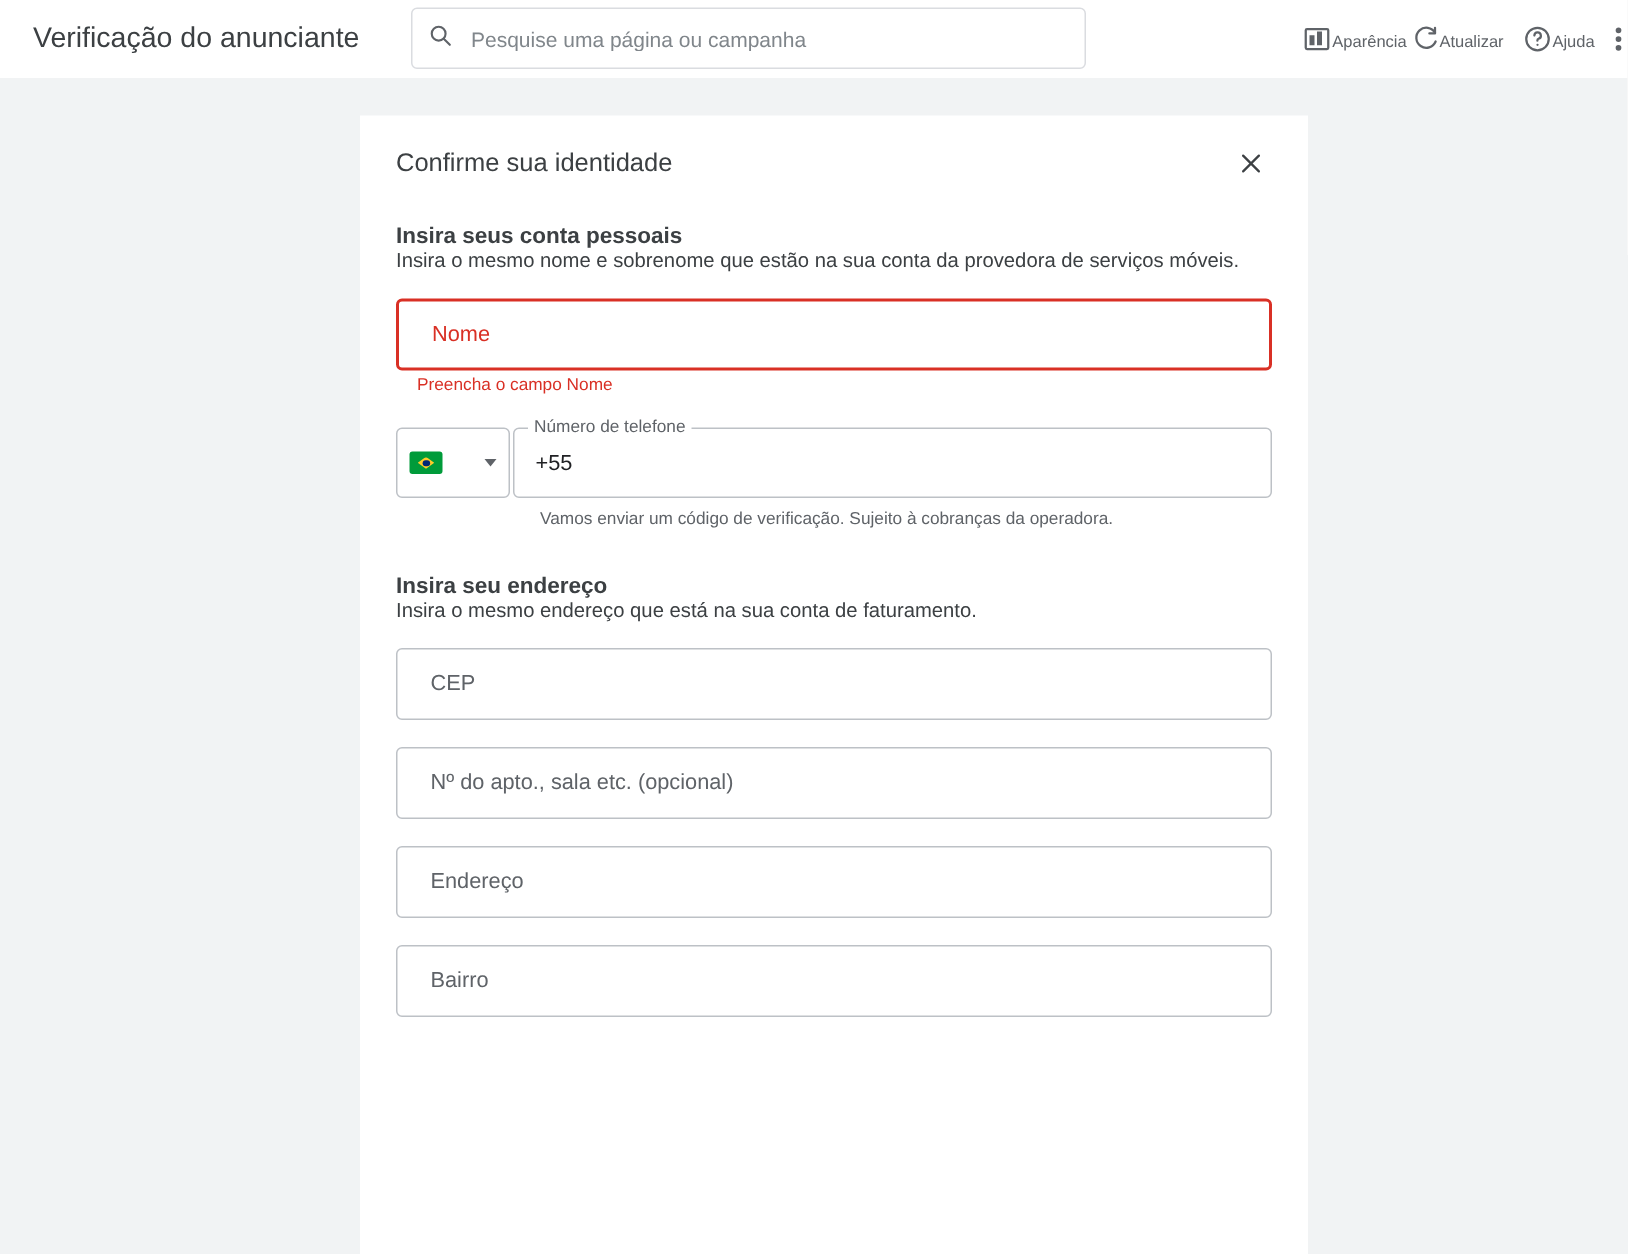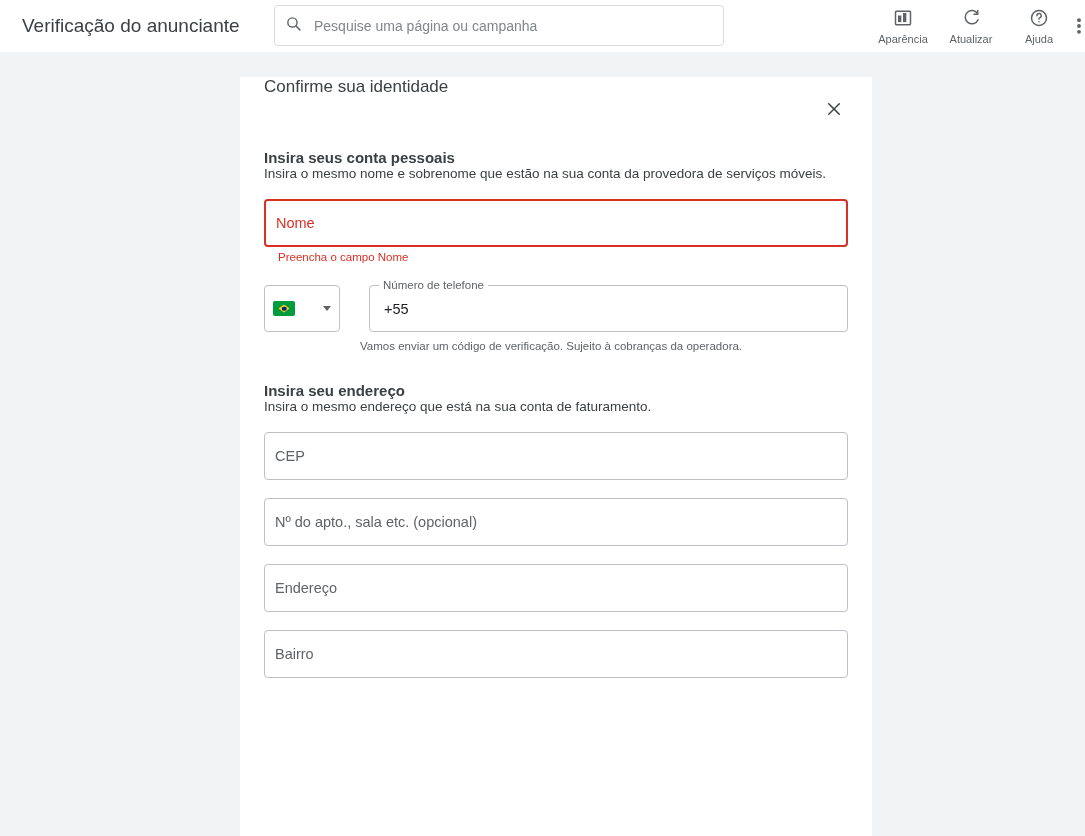--- a/index.html
+++ b/index.html
@@ -64,21 +64,21 @@
     right: 0;
     top: 0;
     height: 52px;
     display: flex;
     align-items: center;
   }
   .top-action {
     width: 68px;
     height: 52px;
     display: flex;
-    flex-direction: column;
+    flex-direction: row;
     align-items: center;
     justify-content: center;
     cursor: pointer;
   }
   .top-action .ta-icon {
     height: 22px;
     display: flex;
     align-items: center;
     justify-content: center;
     color: #5f6368;
@@ -109,20 +109,21 @@
     background: #ffffff;
     box-sizing: border-box;
     padding: 0 24px;
     overflow: hidden;
   }
 
   .dialog-header {
     position: relative;
     height: 64px;
     display: flex;
+    align-items: center;
   }
   .dialog-title {
     font-size: 17px;
     color: #3c4043;
   }
   .close-btn {
     position: absolute;
     right: 0;
     top: 18px;
     width: 28px;
@@ -152,21 +153,21 @@
   }
   .text-input {
     width: 100%;
     height: 48px;
     box-sizing: border-box;
     border: 1px solid #bdc1c6;
     border-radius: 4px;
     font-size: 14.5px;
     font-family: "Liberation Sans", sans-serif;
     color: #202124;
-    padding: 0 10px;
+    padding: 0 22px;
     outline: none;
     background: #fff;
   }
   .text-input::placeholder { color: #5f6368; }
 
   .text-input.error {
     border: 2px solid #d93025;
     color: #d93025;
   }
   .text-input.error::placeholder { color: #d93025; }
@@ -229,21 +230,21 @@
     margin-left: auto;
     width: 0;
     height: 0;
     border-left: 4px solid transparent;
     border-right: 4px solid transparent;
     border-top: 5px solid #5f6368;
   }
 
   .phone-field {
     position: relative;
-    margin-left: 29px;
+    margin-left: 2px;
     flex: 1 1 auto;
   }
   .phone-input {
     width: 100%;
     height: 47px;
     box-sizing: border-box;
     border: 1px solid #bdc1c6;
     border-radius: 4px;
     font-size: 14.5px;
     font-family: "Liberation Sans", sans-serif;

